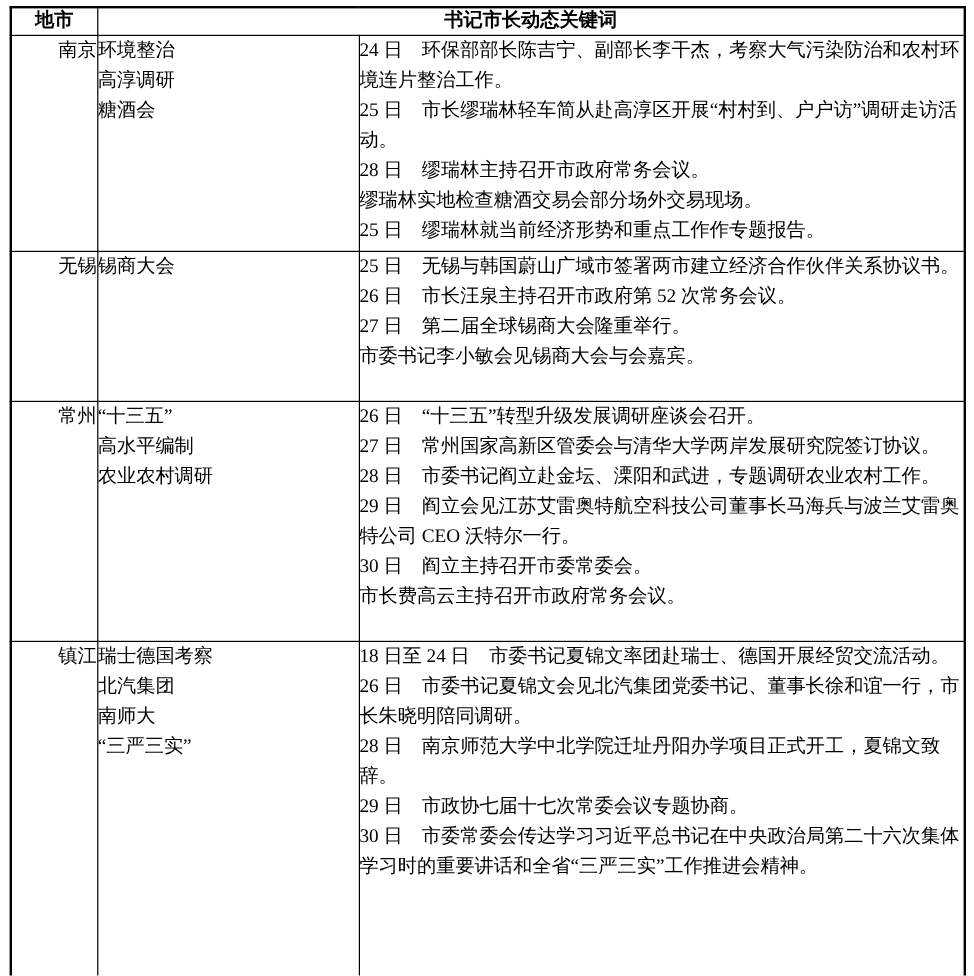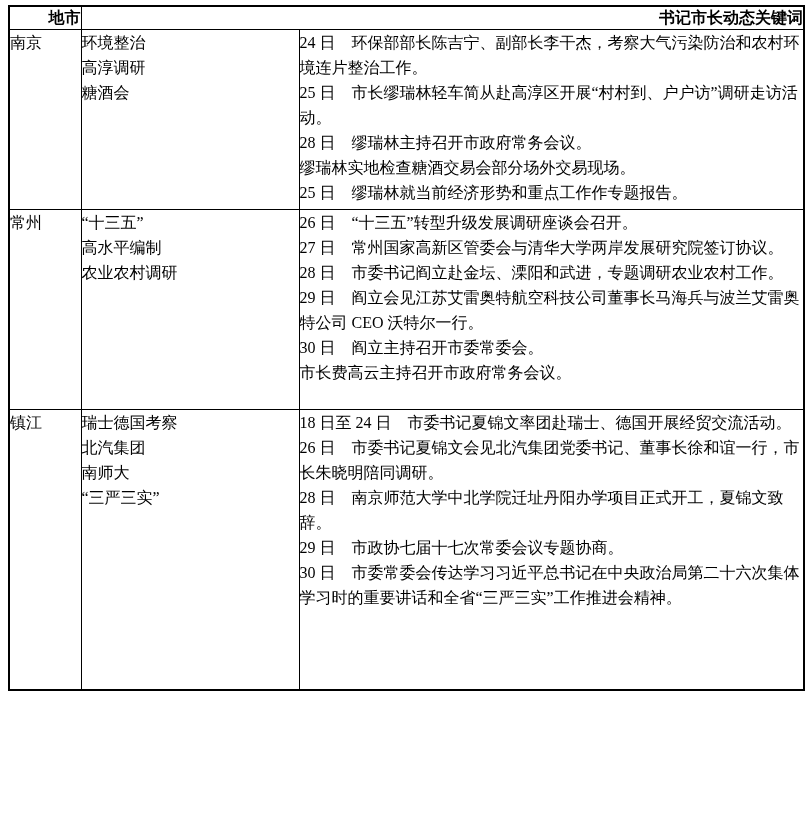--- a/index.html
+++ b/index.html
@@ -26,28 +26,28 @@
   table.report td {
     border: 1px solid #000000;
     vertical-align: top;
     padding: 0;
     font-size: 16px;
     overflow: hidden;
   }
   tr.hdr { height: 23px; }
   tr.hdr th {
     font-weight: bold;
-    text-align: right;
+    text-align: center;
     vertical-align: middle;
     line-height: 21px;
     padding: 0;
     margin-top: 10px;
   }
   td.city {
-    text-align: left;
+    text-align: right;
     padding-top: 3px;
     line-height: 25px;
   }
   td.keywords {
     text-align: left;
     padding-top: 3px;
     line-height: 25px;
     margin-left: 24px;
   }
   td.events {
@@ -89,20 +89,32 @@
         <td class="events">
             <div class="event">24 日　环保部部长陈吉宁、副部长李干杰，考察大气污染防治和农村环境连片整治工作。</div>
             <div class="event">25 日　市长缪瑞林轻车简从赴高淳区开展“村村到、户户访”调研走访活动。</div>
             <div class="event">28 日　缪瑞林主持召开市政府常务会议。</div>
             <div class="event">缪瑞林实地检查糖酒交易会部分场外交易现场。</div>
             <div class="event">25 日　缪瑞林就当前经济形势和重点工作作专题报告。</div>
           </td>
       </tr>
 
 
+      <tr class="r2">
+        <td class="city">无锡</td>
+        <td class="keywords">
+            <div class="keyword-line">锡商大会</div>
+          </td>
+        <td class="events">
+            <div class="event">25 日　无锡与韩国蔚山广域市签署两市建立经济合作伙伴关系协议书。</div>
+            <div class="event">26 日　市长汪泉主持召开市政府第 52 次常务会议。</div>
+            <div class="event">27 日　第二届全球锡商大会隆重举行。</div>
+            <div class="event">市委书记李小敏会见锡商大会与会嘉宾。</div>
+          </td>
+      </tr>
 
       <tr class="r3">
         <td class="city">常州</td>
         <td class="keywords">
             <div class="keyword-line">“十三五”</div>
             <div class="keyword-line">高水平编制</div>
             <div class="keyword-line">农业农村调研</div>
           </td>
         <td class="events">
             <div class="event">26 日　“十三五”转型升级发展调研座谈会召开。</div>

